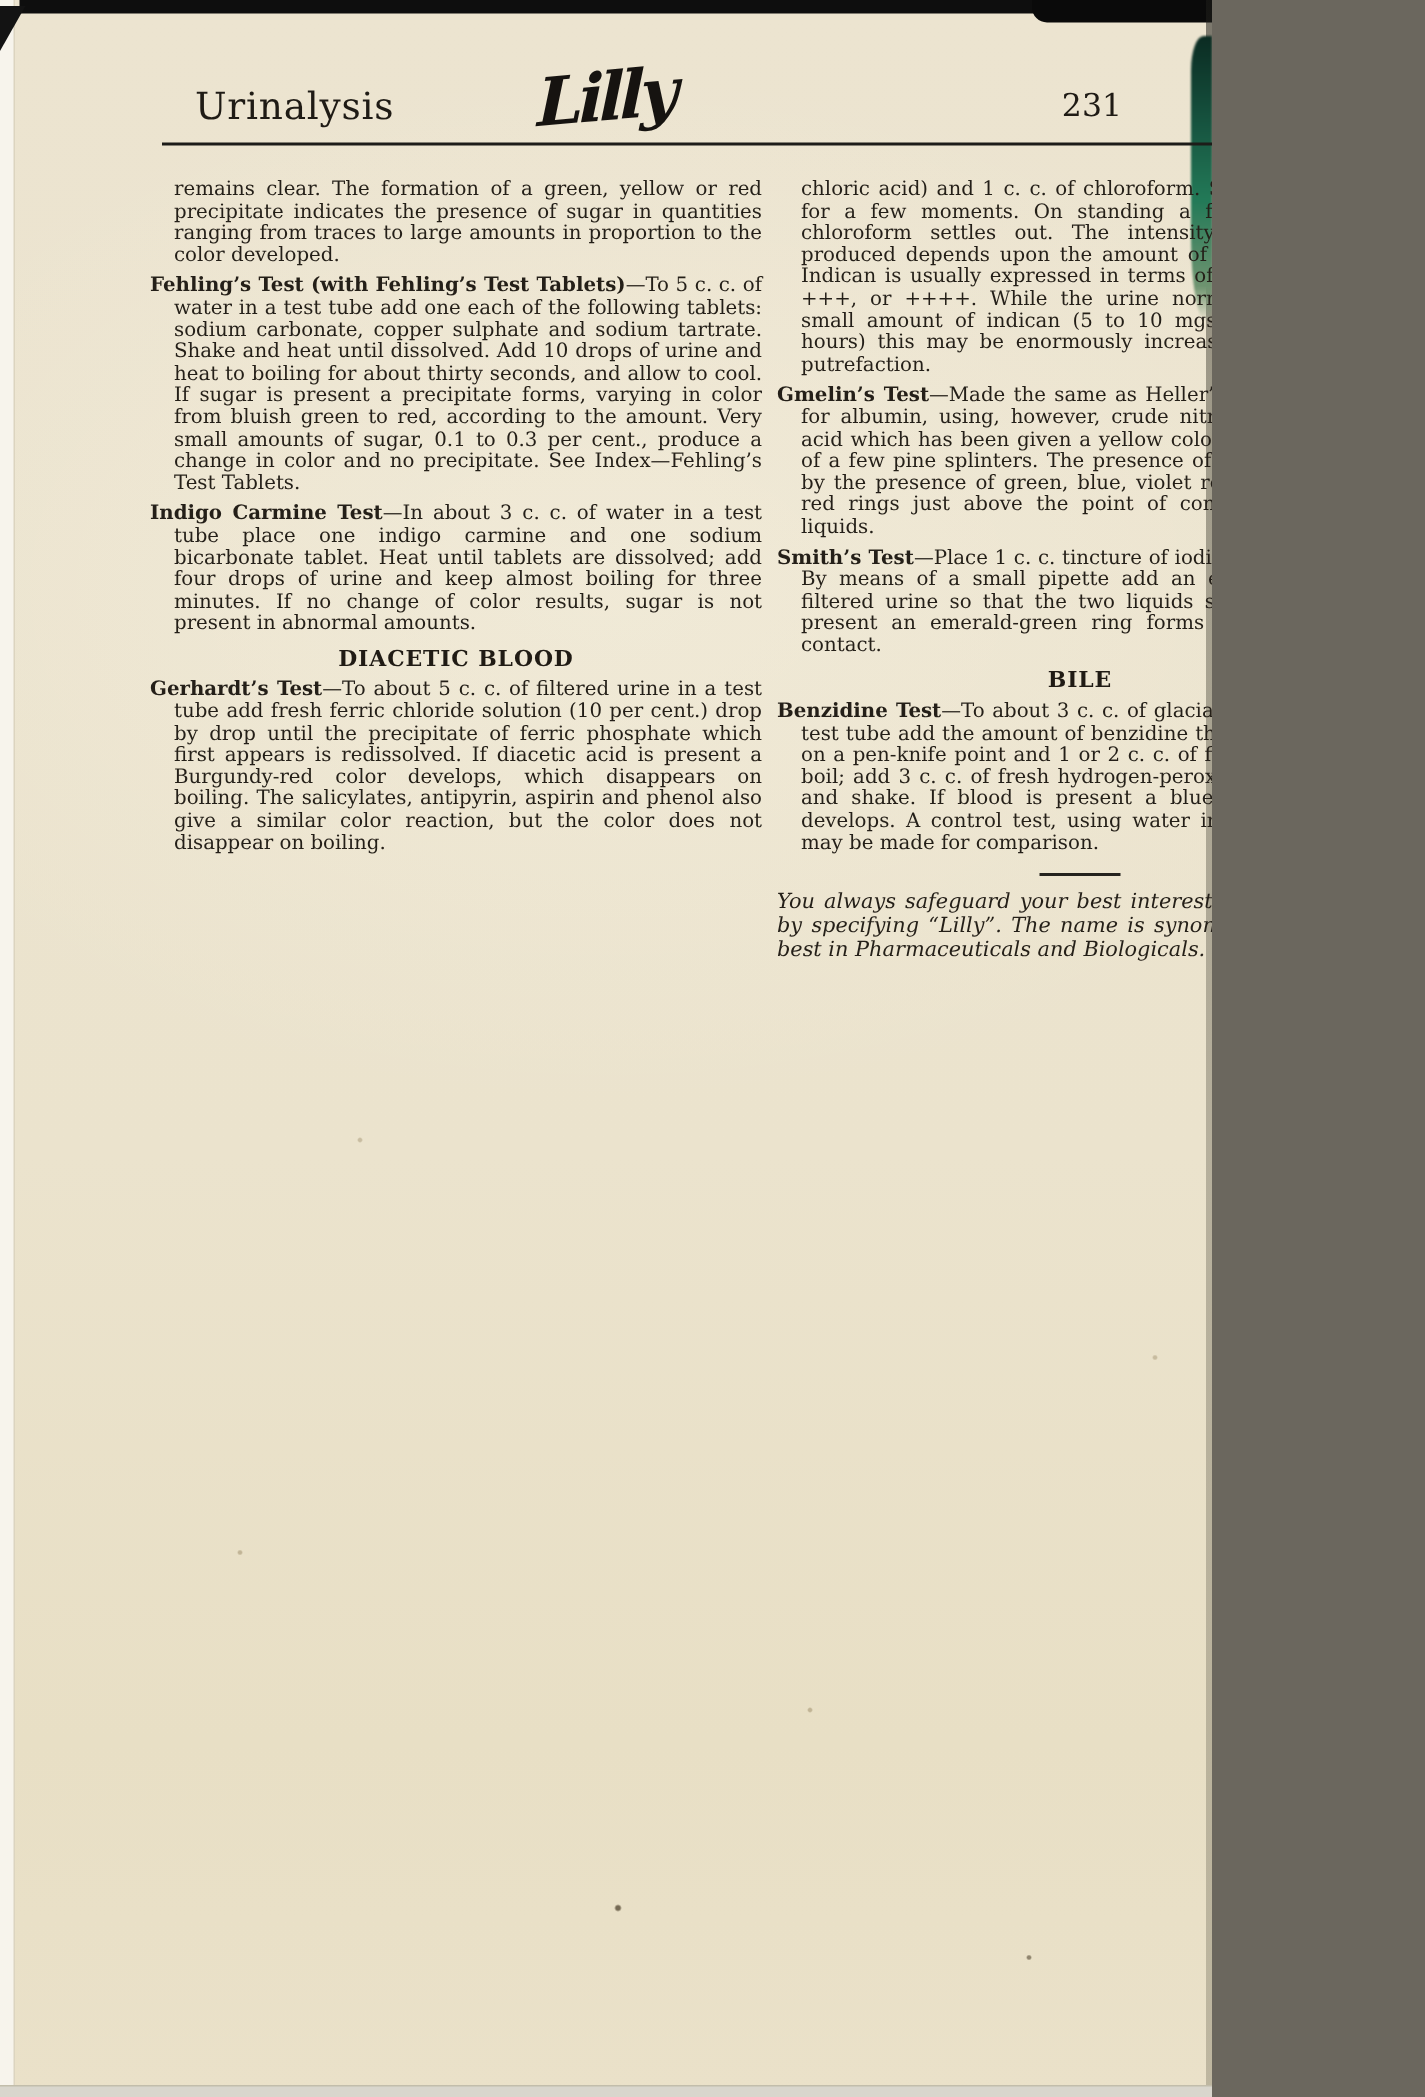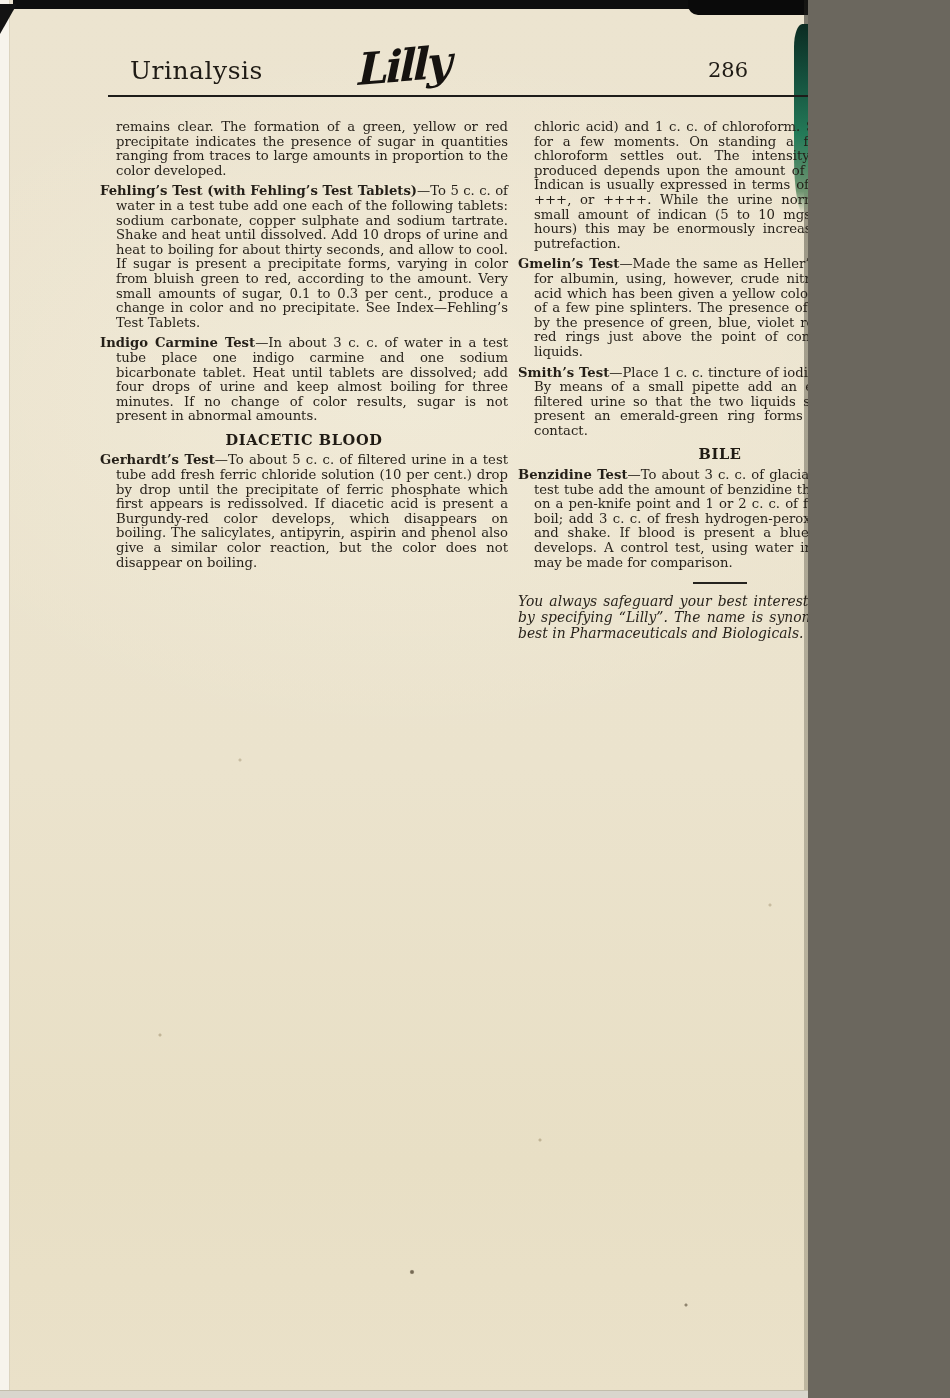--- a/index.html
+++ b/index.html
@@ -68,21 +68,21 @@
   <div class="left-strip"></div>
   <div class="corner-mark"></div>
   <div class="right-edge-shade"></div>
   <div class="green-blob"></div>
   <div class="bottom-strip"></div>
 
   <div class="header-title">Urinalysis</div>
   <div class="logo-wrap">
     <span class="logo-script">Lilly</span>
   </div>
-  <div class="page-number">286</div>
+  <div class="page-number">231</div>
   <div class="header-rule"></div>
 
   <div class="column left">
       <p class="para">remains clear.  The formation of a green, yellow or red precipitate indicates the presence of sugar in quantities ranging from traces to large amounts in proportion to the color developed.</p>
       <p class="entry"><span class="entry-title">Fehling’s Test (with Fehling’s Test Tablets)</span>—To 5 c. c. of water in a test tube add one each of the following tablets: sodium carbonate, copper sulphate and sodium tartrate.  Shake and heat until dissolved.  Add 10 drops of urine and heat to boiling for about thirty seconds, and allow to cool.  If sugar is present a precipitate forms, varying in color from bluish green to red, according to the amount.  Very small amounts of sugar, 0.1 to 0.3 per cent., produce a change in color and no precipitate.  See Index—Fehling’s Test Tablets.</p>
       <p class="entry"><span class="entry-title">Indigo Carmine Test</span>—In about 3 c. c. of water in a test tube place one indigo carmine and one sodium bicarbonate tablet.  Heat until tablets are dissolved; add four drops of urine and keep almost boiling for three minutes.  If no change of color results, sugar is not present in abnormal amounts.</p>
       <h3 class="col-heading">DIACETIC BLOOD</h3>
       <p class="entry"><span class="entry-title">Gerhardt’s Test</span>—To about 5 c. c. of filtered urine in a test tube add fresh ferric chloride solution (10 per cent.) drop by drop until the precipitate of ferric phosphate which first appears is redissolved.  If diacetic acid is present a Burgundy-red color develops, which disappears on boiling.  The salicylates, antipyrin, aspirin and phenol also give a similar color reaction, but the color does not disappear on boiling.</p>
     </div>
   <div class="column right">

